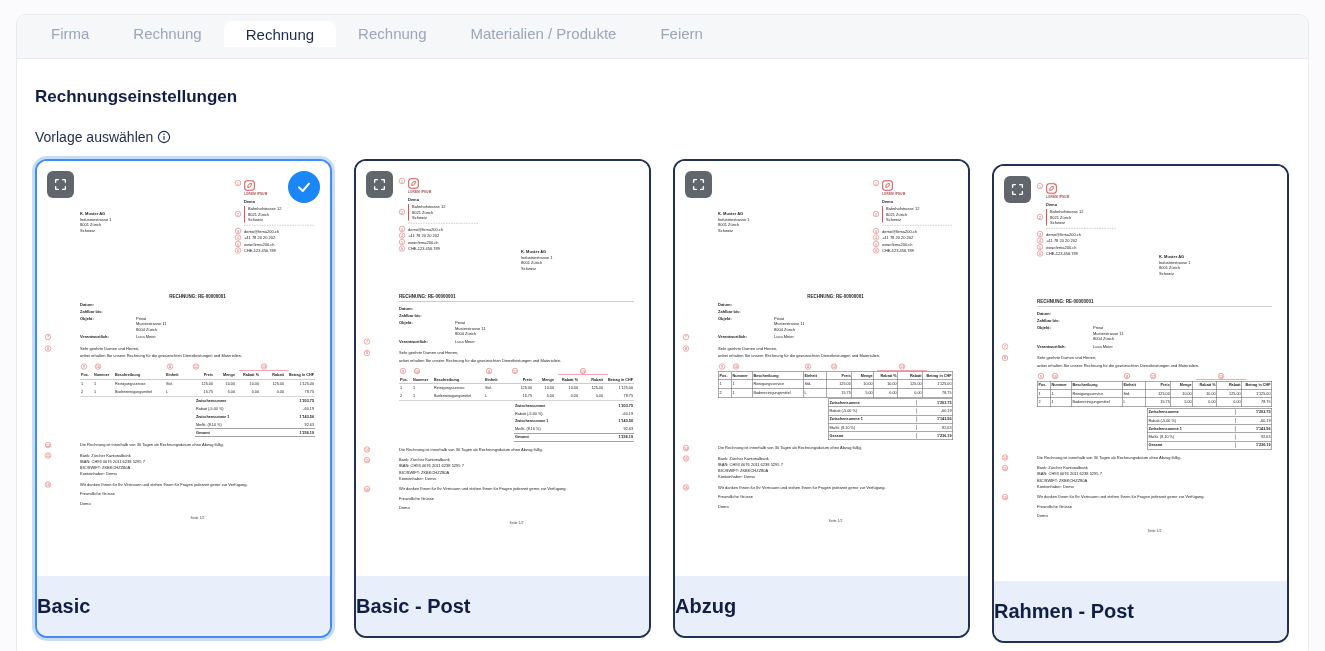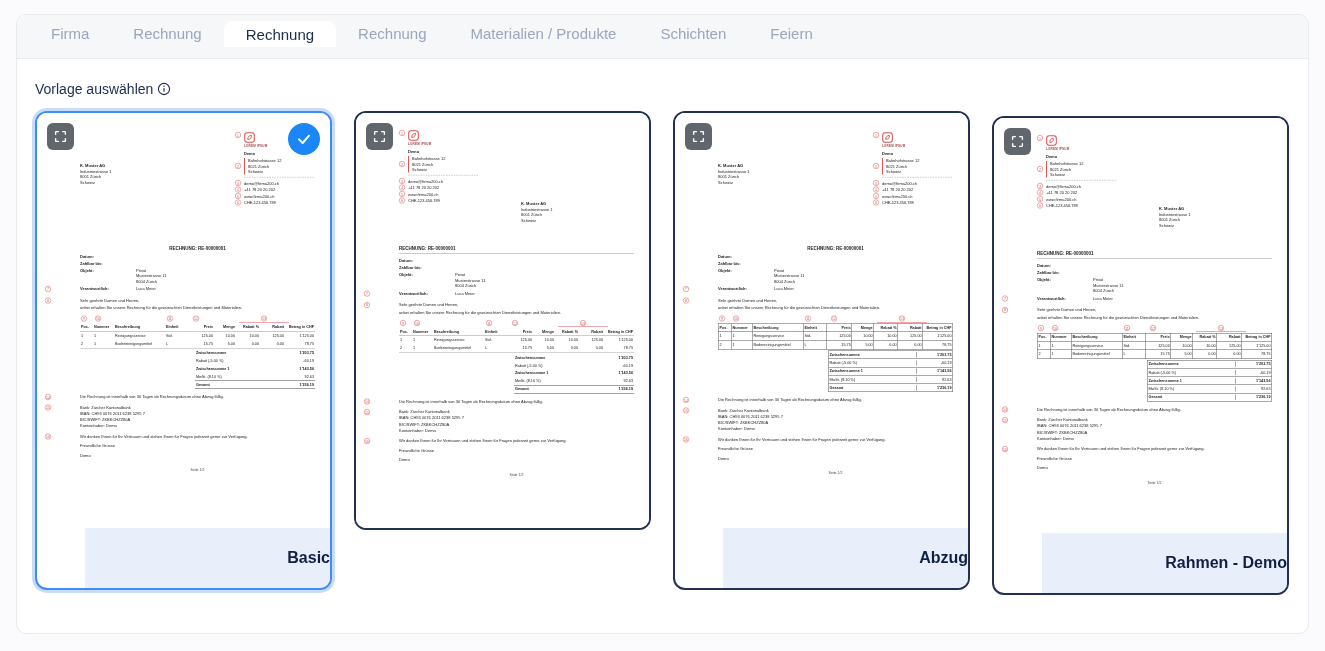--- a/index.html
+++ b/index.html
@@ -20,21 +20,21 @@
   .content{padding:22px 18px 20px 18px;background:#fff;border-radius:0 0 10px 10px;}
   .page-title{font-size:17px;font-weight:700;color:var(--heading);margin:6px 0 22px 0;}
   .section-label{display:flex;align-items:center;gap:4px;font-size:14px;color:var(--navy);margin-bottom:14px;}
   .info-ic{display:inline-flex;}
   
   .cards{display:flex;gap:22px;align-items:flex-start;}
   .card{width:297px;border:2px solid var(--tpl-border);border-radius:12px;background:#fff;position:relative;overflow:hidden;cursor:pointer;flex:0 0 auto;}
   .card.selected{border-color:var(--sel-border);box-shadow:0 0 0 3px var(--sel-glow);}
   .card.shift{transform:translateY(5px);}
   .preview{height:415px;background:#fff;position:relative;overflow:hidden;}
-  .cardFooter{height:60px;background:var(--footer-bg);display:flex;align-items:center;justify-content:flex-end;font-size:16px;font-weight:700;color:var(--heading);margin-left:48px;}
+  .cardFooter{height:60px;background:var(--footer-bg);display:flex;align-items:center;justify-content:flex-start;font-size:20px;font-weight:700;color:var(--heading);}
   .expandBtn{position:absolute;top:10px;left:10px;width:27px;height:27px;border:none;border-radius:6px;background:rgba(84,88,95,.92);display:flex;align-items:center;justify-content:center;z-index:6;cursor:pointer;padding:0;}
   .checkIcon{position:absolute;top:10px;right:10px;width:32px;height:32px;border-radius:50%;background:var(--check-bg);display:flex;align-items:center;justify-content:center;z-index:6;}
   
   .paper{width:586px;height:830px;transform:scale(.5);transform-origin:0 0;position:relative;font-size:8px;line-height:1.4;color:#222;background:#fff;}
   .paper .b{font-weight:700;}
   .ann{display:inline-flex;align-items:center;justify-content:center;width:12px;height:12px;border:1px solid var(--ann-red);border-radius:50%;color:var(--ann-red);font-size:7px;line-height:1;background:#fff;flex:0 0 auto;}
   .companyCol{position:absolute;width:170px;}
   .paper.lay-basic .companyCol{left:396px;top:38px;}
   .paper.lay-post .companyCol{left:86px;top:34px;}
   .paper.lay-basic .recipient{position:absolute;left:86px;top:100px;}
@@ -84,24 +84,24 @@
 </head>
 <body>
 
 <div class="app-card">
   <div class="tabs" id="tabs">
       <div class="tab">Firma</div>
       <div class="tab">Rechnung</div>
       <div class="tab active">Rechnung</div>
       <div class="tab">Rechnung</div>
       <div class="tab">Materialien / Produkte</div>
-      <div class="tab">Schichten</div>
       <div class="tab">Feiern</div>
     </div>
   <div class="content">
+    <div class="page-title">Rechnungseinstellungen</div>
     <div class="section-label">
       <span>Vorlage auswählen</span>
       <span class="info-ic">
         <svg width="14" height="14" viewBox="0 0 16 16">
             <circle cx="8" cy="8" r="6.4" fill="none" stroke="#1c2b50" stroke-width="1.3"></circle>
             <rect x="7.35" y="7" width="1.3" height="4.2" fill="#1c2b50"></rect>
             <circle cx="8" cy="4.9" r="0.85" fill="#1c2b50"></circle>
           </svg>
       </span>
     </div>
@@ -483,20 +483,23 @@
       <div class="noteBlock closeBlock">
                   <span class="gAnn"><span class="ann">16</span></span>
                   <div>Wir danken Ihnen für Ihr Vertrauen und stehen Ihnen für Fragen jederzeit gerne zur Verfügung.</div>
                   <div class="sp">Freundliche Grüsse</div>
                   <div class="sp">Demo</div>
                 </div>
       <div class="pageNum">Seite 1/2</div>
     </div>
   </div>
           </div>
+    <div class="cardFooter">
+            <span>Basic - Post</span>
+          </div>
   </div>
         <div class="card">
     <button class="expandBtn">
             <svg width="13" height="13" viewBox="0 0 24 24" fill="none" stroke="#fff" stroke-width="2.6" stroke-linecap="round">
               <path d="M3 8 V4 a1 1 0 0 1 1-1 H8"></path>
               <path d="M16 3 h4 a1 1 0 0 1 1 1 V8"></path>
               <path d="M21 16 v4 a1 1 0 0 1-1 1 H16"></path>
               <path d="M8 21 H4 a1 1 0 0 1-1-1 V16"></path>
             </svg>
           </button>
@@ -865,18 +868,18 @@
                   <span class="gAnn"><span class="ann">16</span></span>
                   <div>Wir danken Ihnen für Ihr Vertrauen und stehen Ihnen für Fragen jederzeit gerne zur Verfügung.</div>
                   <div class="sp">Freundliche Grüsse</div>
                   <div class="sp">Demo</div>
                 </div>
       <div class="pageNum">Seite 1/2</div>
     </div>
   </div>
           </div>
     <div class="cardFooter">
-            <span>Rahmen - Demo</span>
+            <span>Rahmen - Post</span>
           </div>
   </div>
       </div>
   </div>
 </div>
 
 </body></html>

